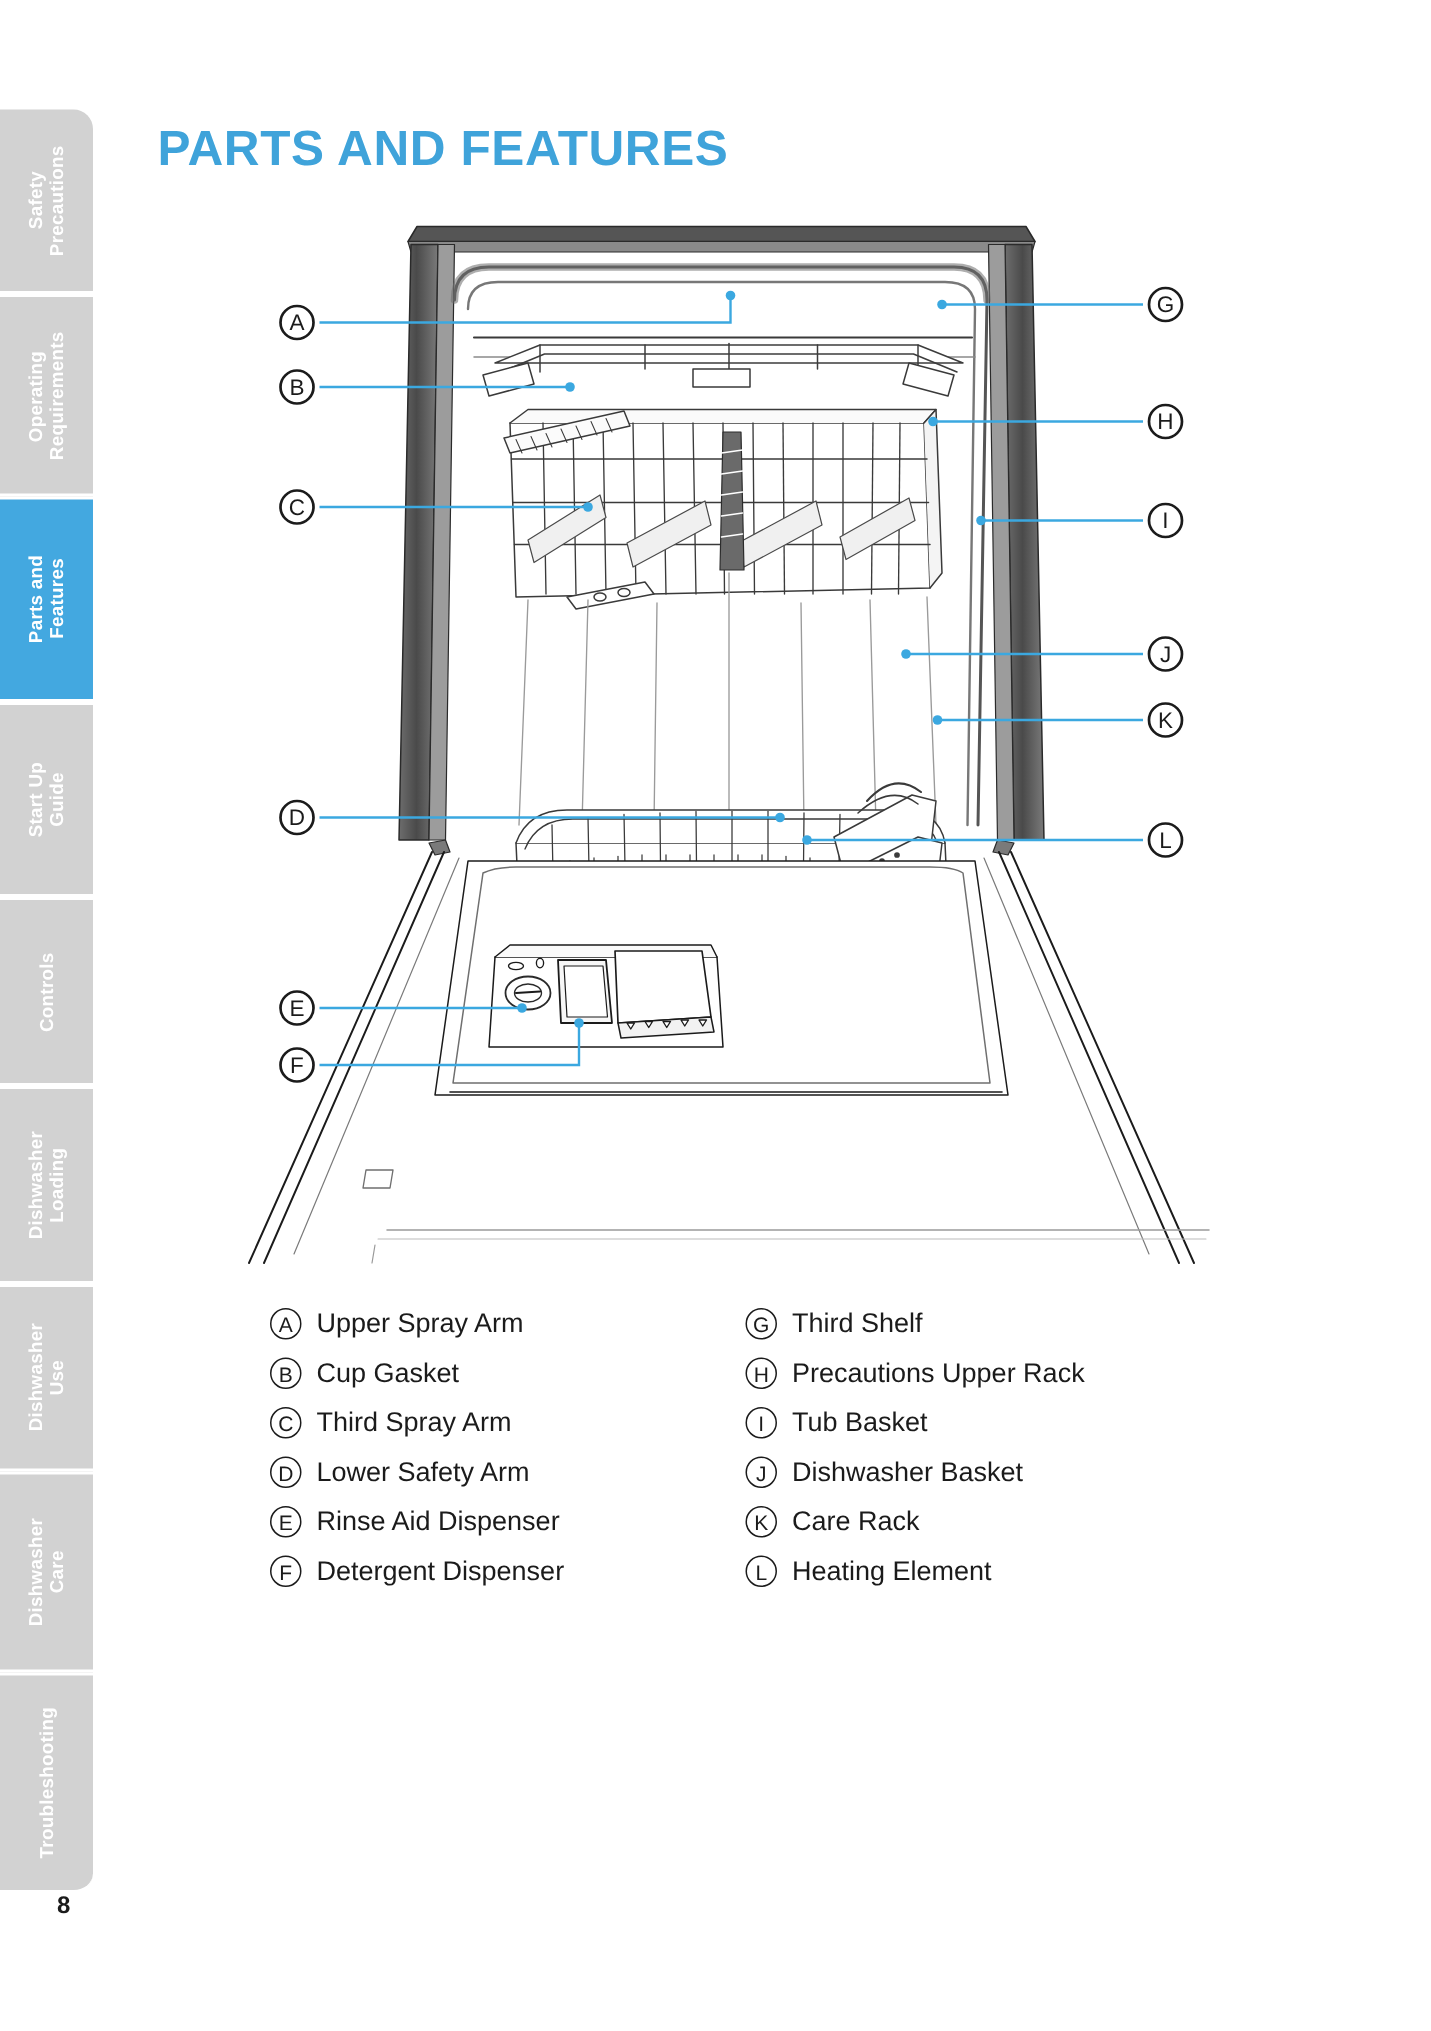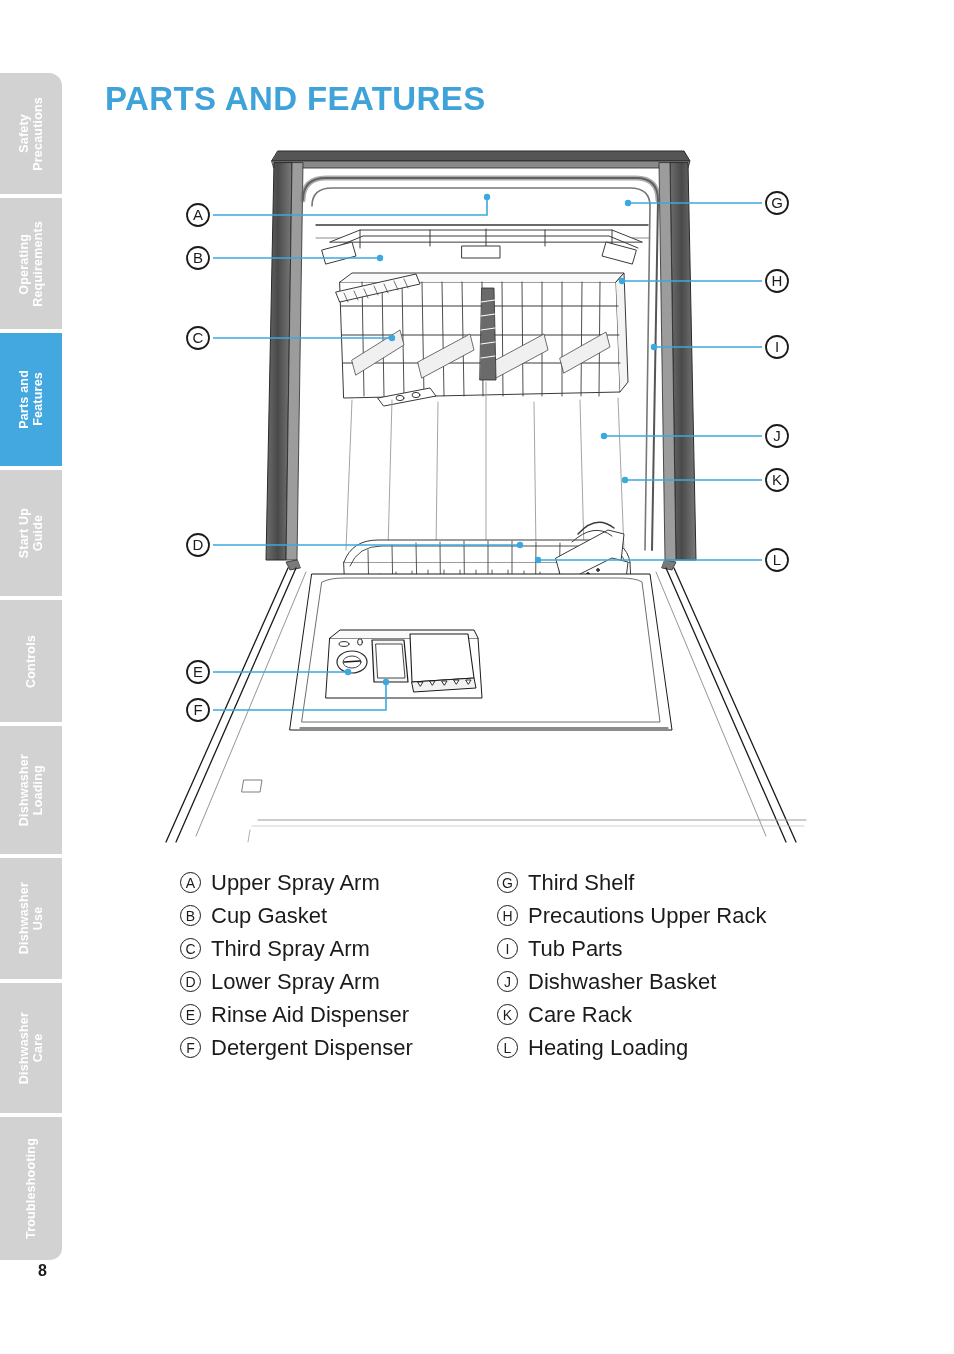--- a/index.html
+++ b/index.html
@@ -71,21 +71,21 @@
     border:1.8px solid #1b1b1b;
     color:#1b1b1b;
     font-size:14px;font-weight:normal;
     display:flex;align-items:center;justify-content:center;
     box-sizing:border-box;
     flex:0 0 auto;
     line-height:1;
   }
   .legend-text{
     margin-left:10px;
-    font-size:22px;
+    font-size:18px;
     color:#1b1b1b;
     white-space:nowrap;
   }
 
   
   #page-number{
     position:absolute;left:38px;top:1262px;
     font-size:16px;font-weight:bold;color:#1b1b1b;
   }
 
@@ -500,21 +500,21 @@
       <div class="legend-row">
         <div class="badge">B</div>
         <div class="legend-text">Cup Gasket</div>
       </div>
       <div class="legend-row">
         <div class="badge">C</div>
         <div class="legend-text">Third Spray Arm</div>
       </div>
       <div class="legend-row">
         <div class="badge">D</div>
-        <div class="legend-text">Lower Spray Arm</div>
+        <div class="legend-text">Lower Safety Arm</div>
       </div>
       <div class="legend-row">
         <div class="badge">E</div>
         <div class="legend-text">Rinse Aid Dispenser</div>
       </div>
       <div class="legend-row">
         <div class="badge">F</div>
         <div class="legend-text">Detergent Dispenser</div>
       </div>
     </div>
@@ -522,30 +522,30 @@
       <div class="legend-row">
         <div class="badge">G</div>
         <div class="legend-text">Third Shelf</div>
       </div>
       <div class="legend-row">
         <div class="badge">H</div>
         <div class="legend-text">Precautions Upper Rack</div>
       </div>
       <div class="legend-row">
         <div class="badge">I</div>
-        <div class="legend-text">Tub Parts</div>
+        <div class="legend-text">Tub Basket</div>
       </div>
       <div class="legend-row">
         <div class="badge">J</div>
         <div class="legend-text">Dishwasher Basket</div>
       </div>
       <div class="legend-row">
         <div class="badge">K</div>
         <div class="legend-text">Care Rack</div>
       </div>
       <div class="legend-row">
         <div class="badge">L</div>
-        <div class="legend-text">Heating Loading</div>
+        <div class="legend-text">Heating Element</div>
       </div>
     </div>
 </div>
 
 <div id="page-number">8</div>
 
 </body></html>

